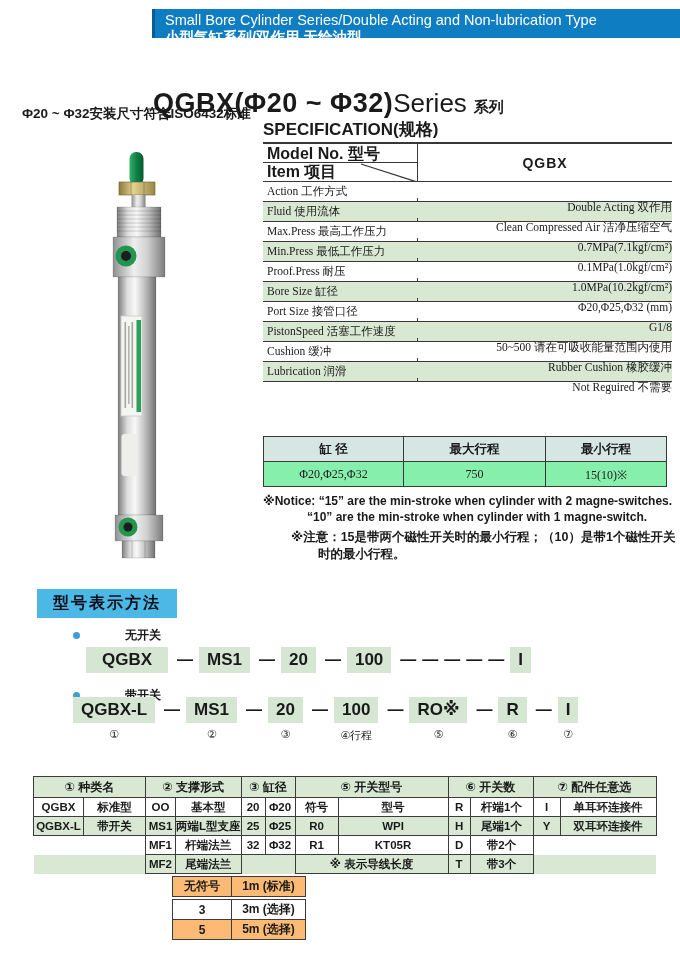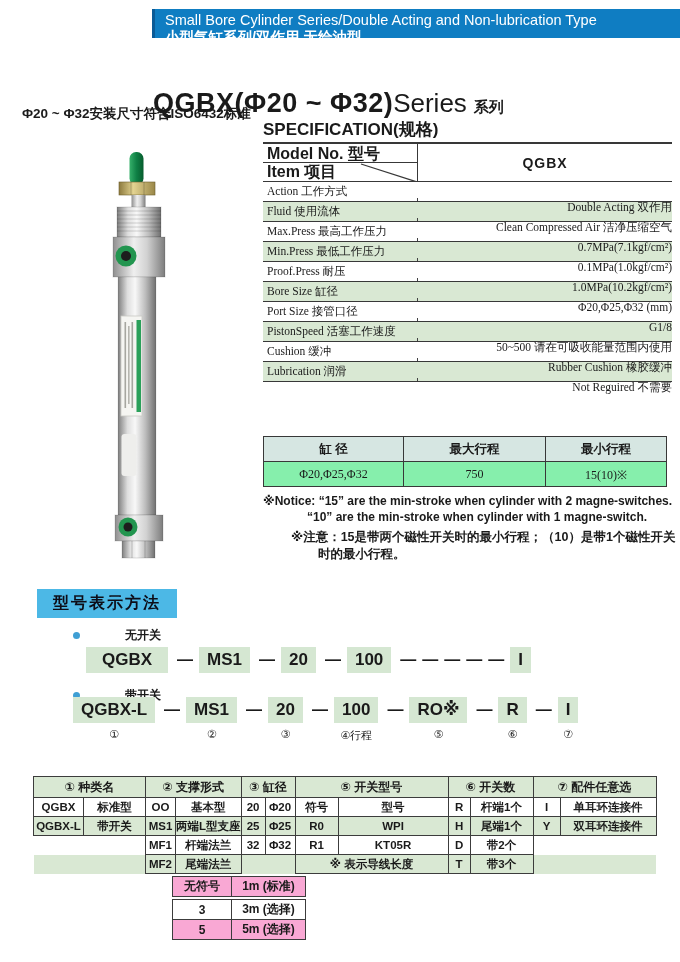--- a/index.html
+++ b/index.html
@@ -86,21 +86,21 @@
   .sel-table th{height:21px;background:#d9e8d3;font-size:12px;font-weight:bold;}
   .sel-table td{height:19px;font-size:11.5px;font-weight:bold;background:#ffffff;}
   .sel-table tr.green td{background:#d9e8d3;}
   .sel-table td.blank{border:none;background:#ffffff;}
 
   
   .wire-table{position:absolute;border-collapse:collapse;table-layout:fixed;}
   .wire-table td{border:1px solid #3c3c3c;text-align:center;height:20px;font-size:12px;font-weight:bold;}
   .wire-t1{left:172px;top:876px;}
   .wire-t2{left:172px;top:899px;}
-  .wire-table tr.green td{background:#f9a8d4;}
+  .wire-table tr.green td{background:#fdba74;}
   .wire-table tr.white td{background:#ffffff;}
 </style>
 </head>
 <body>
 
 <div class="top-bar">
   <div class="en">Small Bore Cylinder Series/Double Acting and Non-lubrication Type</div>
   <div class="cn">小型气缸系列/双作用 无给油型</div>
 </div>
 

